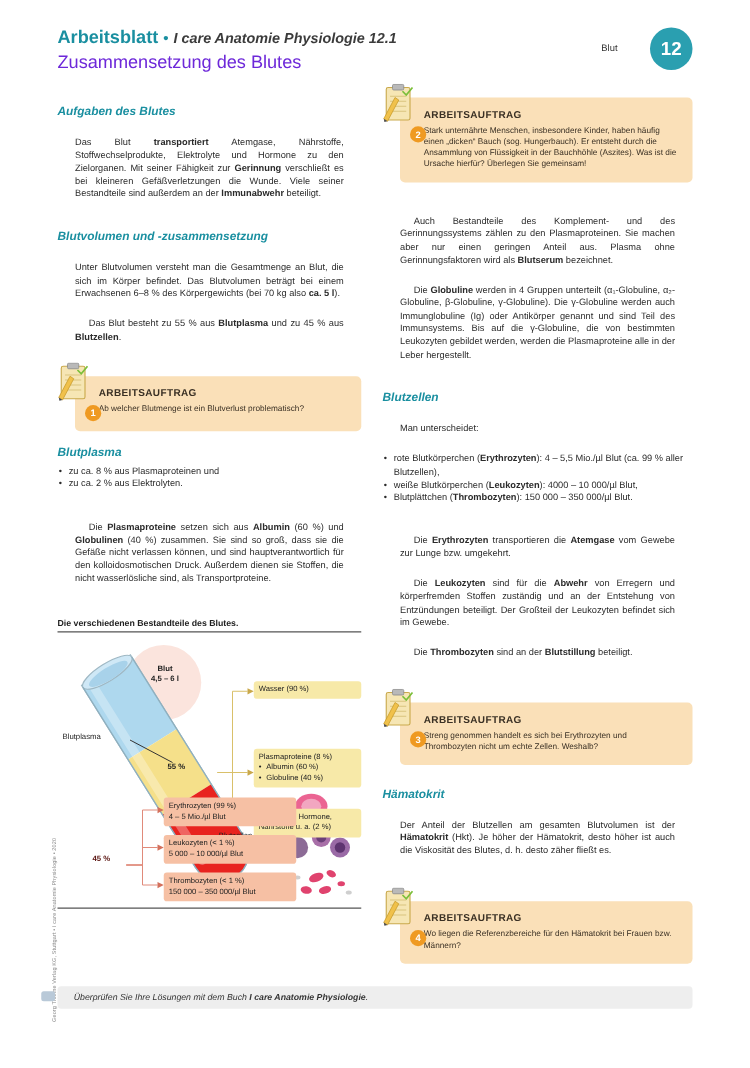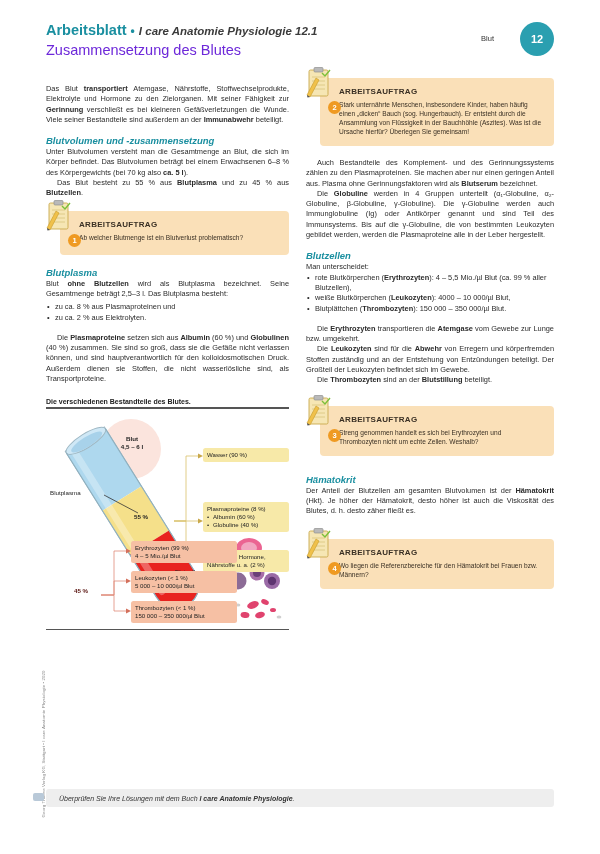--- a/index.html
+++ b/index.html
@@ -62,21 +62,21 @@
   }
   .chapter-badge {
     position: absolute;
     right: 0px;
     top: 0px;
     width: 34px;
     height: 34px;
     border-radius: 50%;
     background: #2a9fb0;
     color: #ffffff;
-    font-size: 11px;
+    font-size: 15px;
     font-weight: bold;
     display: flex;
     align-items: center;
     justify-content: center;
   }
 
   
   .col-left {
     position: absolute;
     left: 46px;
@@ -97,21 +97,21 @@
     font-weight: bold;
     color: #1a8fa0;
     margin-bottom: 1px;
     margin-top: 0;
   }
   p.body {
     font-size: 7.4px;
     line-height: 10.3px;
     color: #2b2b2b;
     text-align: justify;
-    margin: 0;
+    margin: 14px;
   }
   p.body.indent { text-indent: 11px; }
   p.body b { font-weight: bold; }
   ul.body-list {
     list-style: none;
     margin: 0;
     padding: 0;
   }
   ul.body-list li {
     font-size: 7.4px;
@@ -293,20 +293,21 @@
       <span class="tl-sep">•</span>
       <span class="tl-italic">I care Anatomie Physiologie 12.1</span>
     </div>
     <div class="title-line2">Zusammensetzung des Blutes</div>
     <div class="chapter-label">Blut</div>
     <div class="chapter-badge">12</div>
   </div>
 
   <div class="col-left">
 
+    <h3 class="sec">Aufgaben des Blutes</h3>
     <p class="body"><span>Das Blut </span><b>transportiert</b><span> Atemgase, Nährstoffe, Stoffwechselprodukte, Elektrolyte und Hormone zu den Zielorganen. Mit seiner Fähigkeit zur </span><b>Gerinnung</b><span> verschließt es bei kleineren Gefäßverletzungen die Wunde. Viele seiner Bestandteile sind außerdem an der </span><b>Immunabwehr</b><span> beteiligt.</span></p>
 
     <div class="sp10"></div>
 
     <h3 class="sec">Blutvolumen und -zusammensetzung</h3>
     <p class="body"><span>Unter Blutvolumen versteht man die Gesamtmenge an Blut, die sich im Körper befindet. Das Blutvolumen beträgt bei einem Erwachsenen 6–8 % des Körpergewichts (bei 70 kg also </span><b>ca. 5 l</b><span>).</span></p>
     <p class="body indent"><span>Das Blut besteht zu 55 % aus </span><b>Blutplasma</b><span> und zu 45 % aus </span><b>Blutzellen</b><span>.</span></p>
 
     <div class="sp12"></div>
 
@@ -323,21 +324,20 @@
         <path d="M1 28 L4 30 L1.5 30.5 Z" fill="#4a4a4a"></path>
       </svg>
       <div class="task-title">ARBEITSAUFTRAG</div>
       <div class="task-num">1</div>
       <div class="task-text">Ab welcher Blutmenge ist ein Blutverlust problematisch?</div>
     </div>
 
     <div class="sp12"></div>
 
     <h3 class="sec">Blutplasma</h3>
-    <p class="body"><span>Blut </span><b>ohne Blutzellen</b><span> wird als Blutplasma bezeichnet. Seine Gesamtmenge beträgt 2,5–3 l. Das Blutplasma besteht:</span></p>
     <div style="height:3px"></div>
     <ul class="body-list">
       <li>zu ca. 8 % aus Plasmaproteinen und</li>
       <li>zu ca. 2 % aus Elektrolyten.</li>
     </ul>
     <div class="sp10"></div>
     <p class="body indent"><span>Die </span><b>Plasmaproteine</b><span> setzen sich aus </span><b>Albumin</b><span> (60 %) und </span><b>Globulinen</b><span> (40 %) zusammen. Sie sind so groß, dass sie die Gefäße nicht verlassen können, und sind hauptverantwortlich für den kolloidosmotischen Druck. Außerdem dienen sie Stoffen, die nicht wasserlösliche sind, als Transportproteine.</span></p>
 
     <div class="sp12"></div>
 

